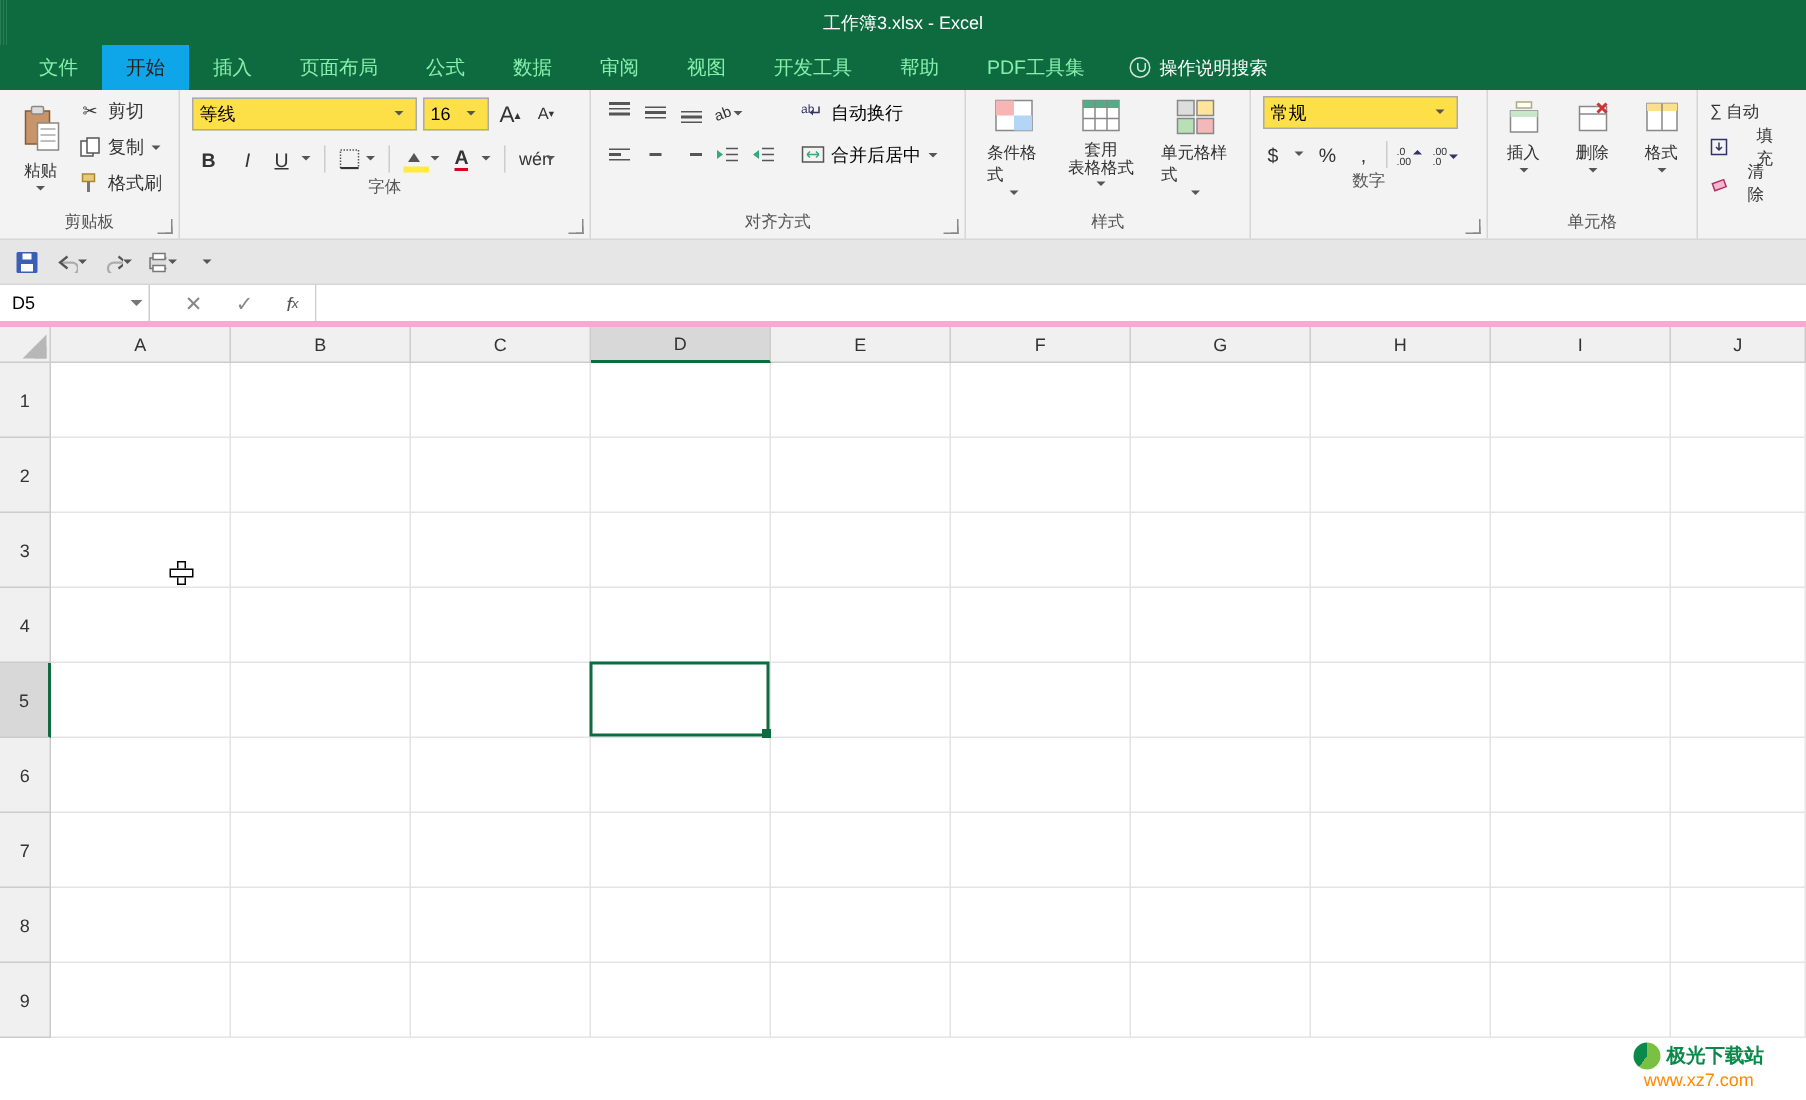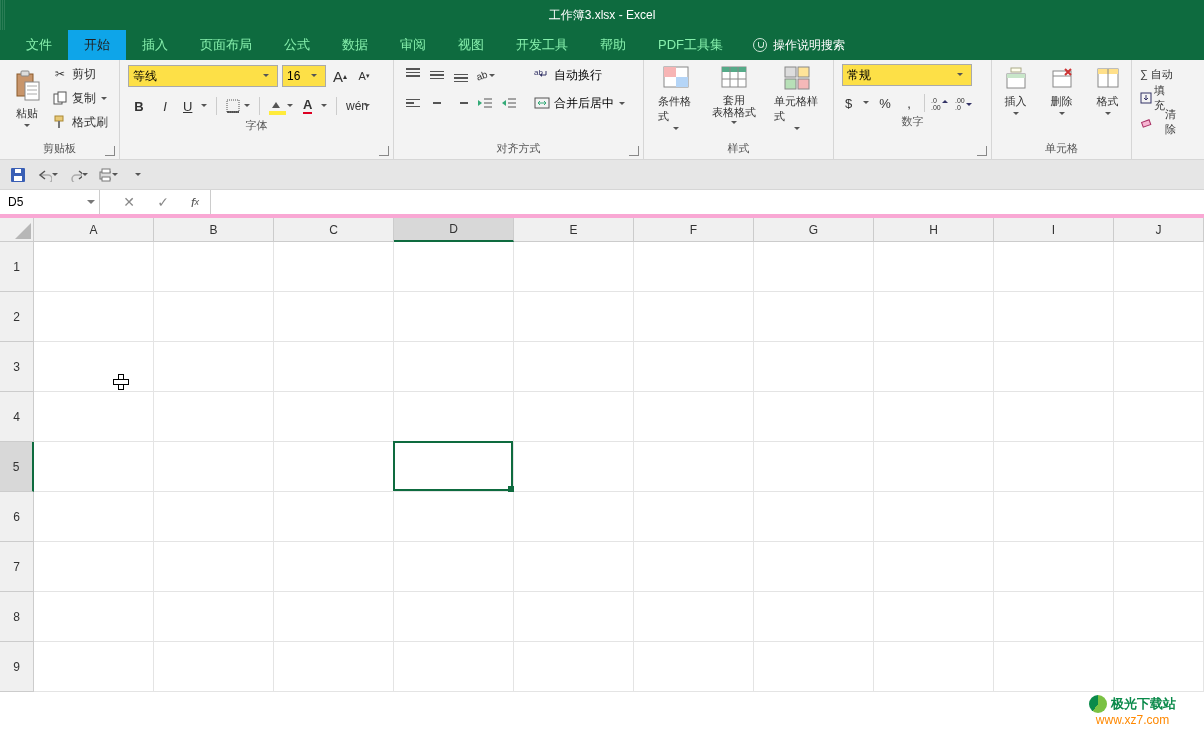--- a/index.html
+++ b/index.html
@@ -443,21 +443,21 @@
     </div>
     <div class="label"><span>单元格</span></div>
   </div>
 
   <div class="group" style="width:50px;border-right:none">
     <div style="display:flex;flex-direction:column;gap:4px;font-size:11px;color:#333">
       <div class="row" style="display:flex;align-items:center;gap:3px;height:20px">
           <span>∑</span>
           <span>自动</span>
         </div>
-      <div class="row" style="display:flex;align-items:center;gap:2px;height:20px">
+      <div class="row" style="display:flex;align-items:center;gap:19px;height:20px">
           <span>
             <svg width="12" height="12">
               <rect x="1" y="1" width="10" height="10" fill="none" stroke="#336"></rect>
               <path d="M6 3 v5 M4 6 l2 2 l2 -2" stroke="#336" fill="none"></path>
             </svg>
           </span>
           <span>填充</span>
         </div>
       <div class="row" style="display:flex;align-items:center;gap:13px;height:20px">
           <span>

